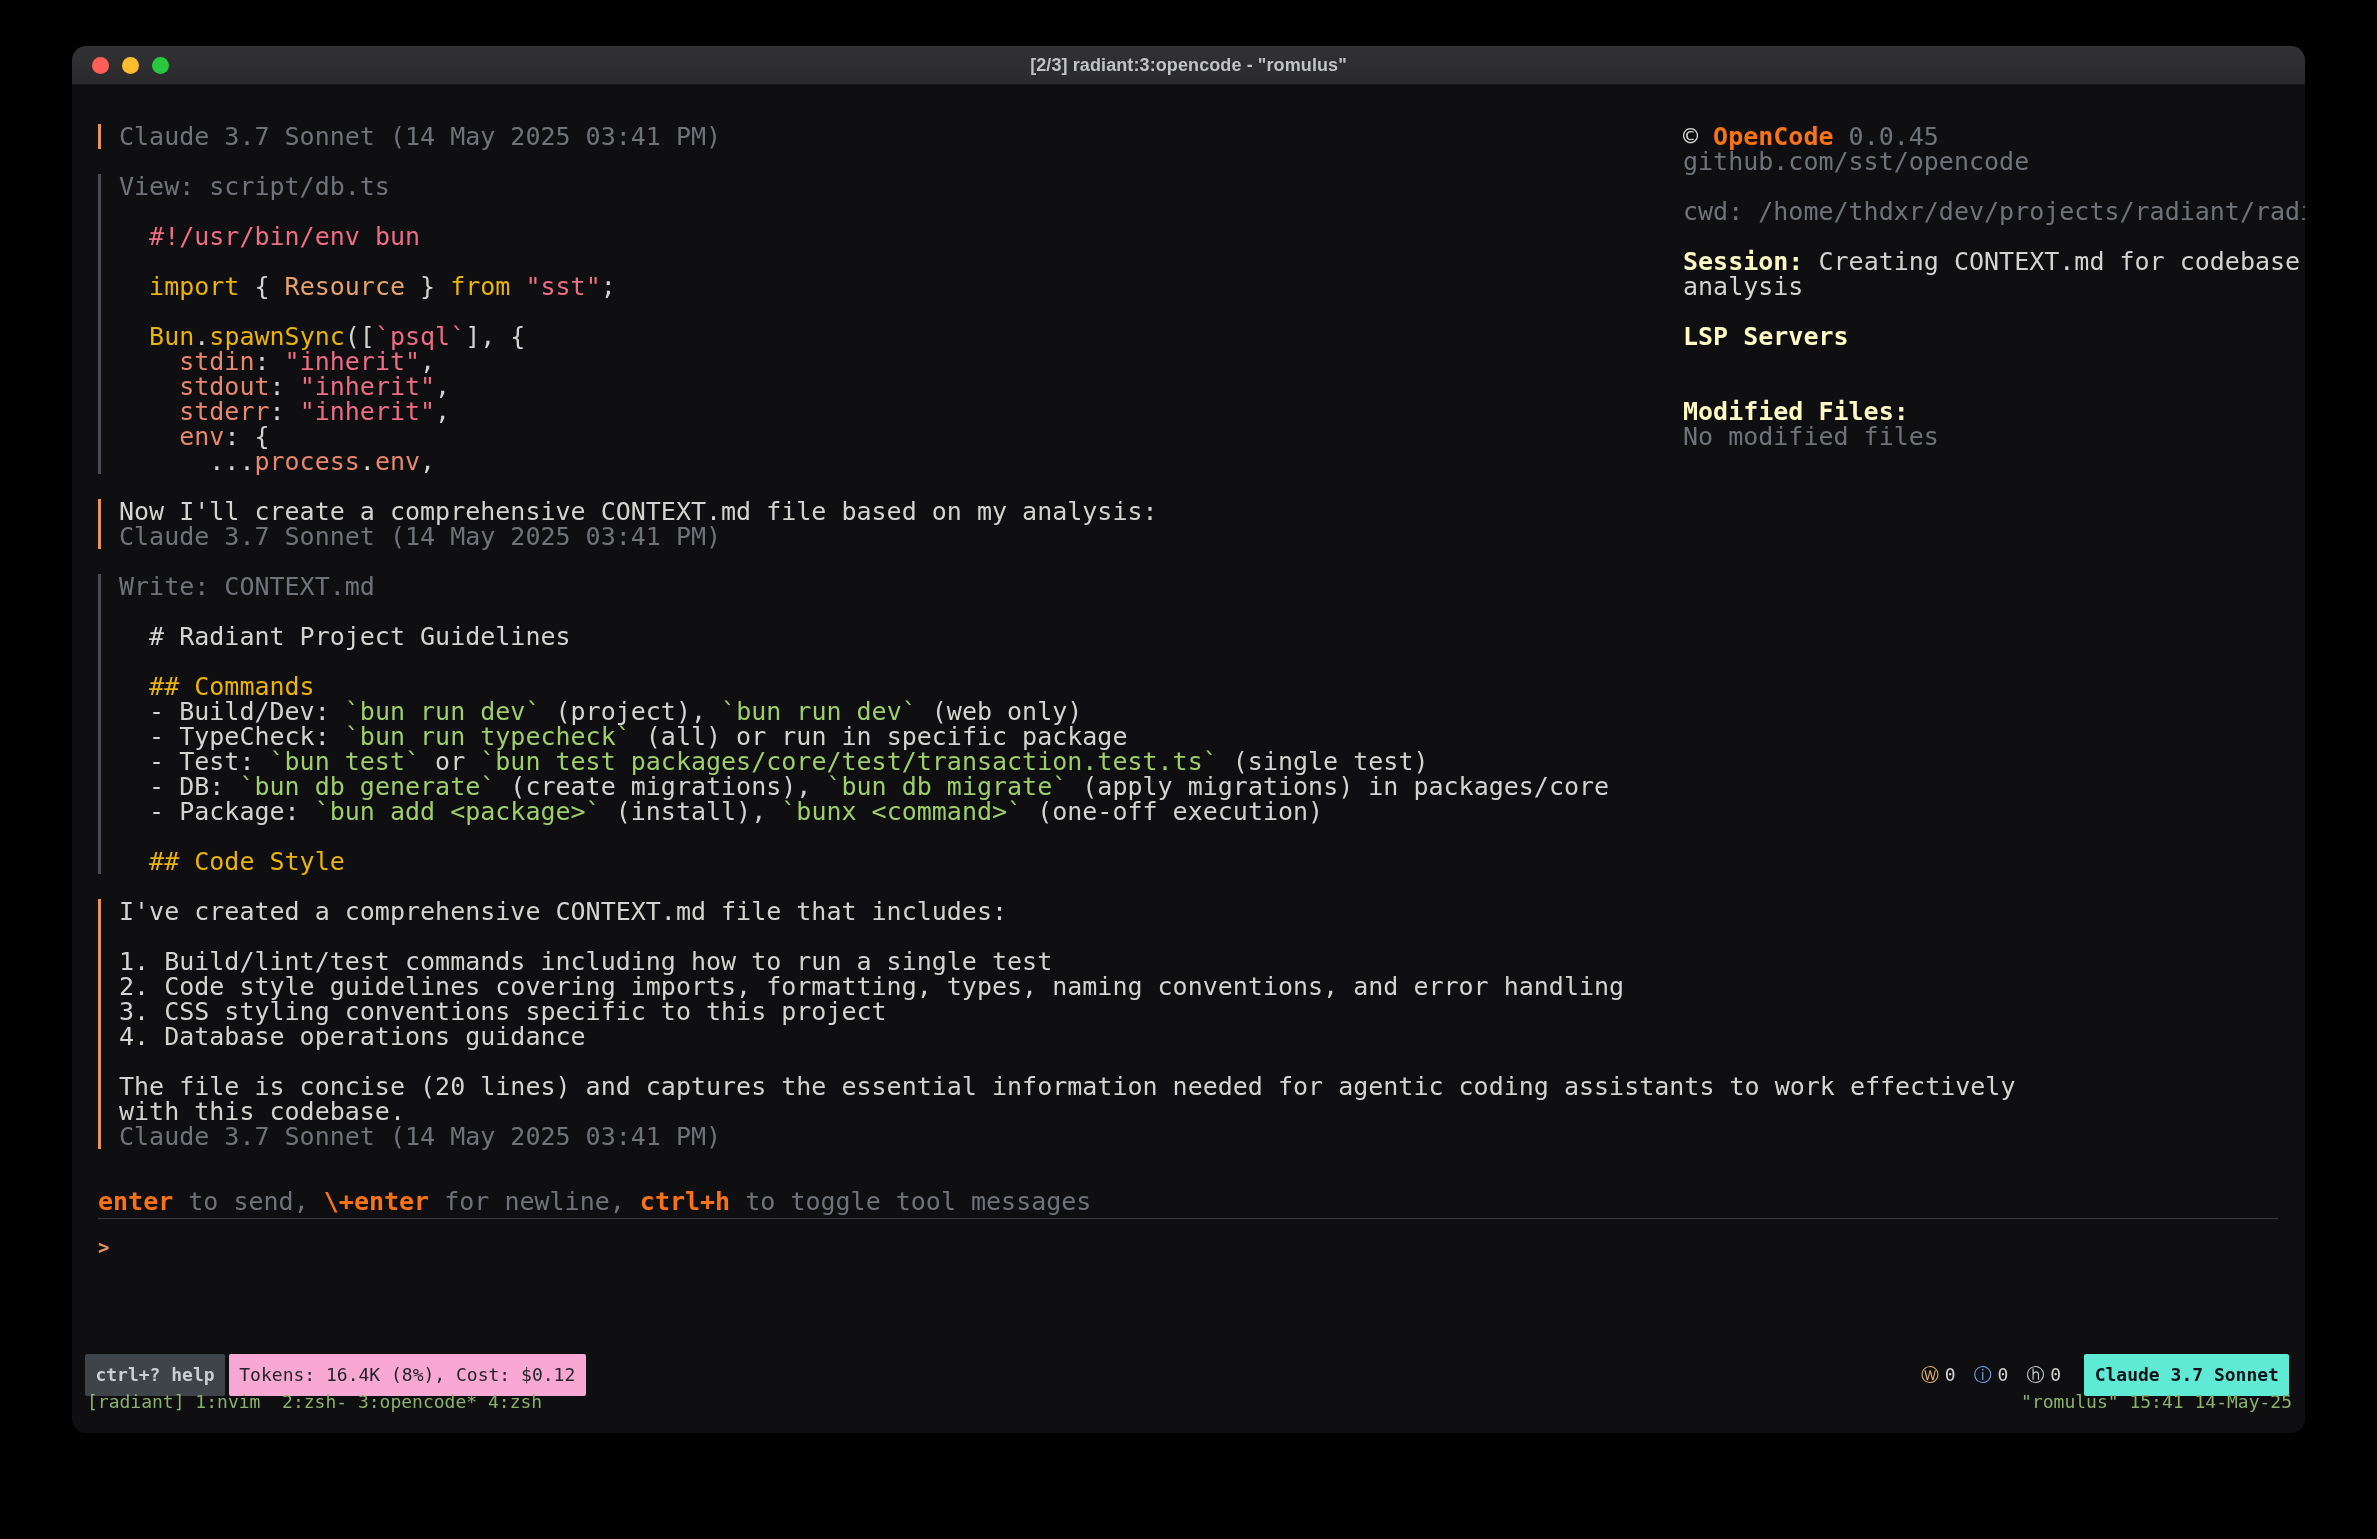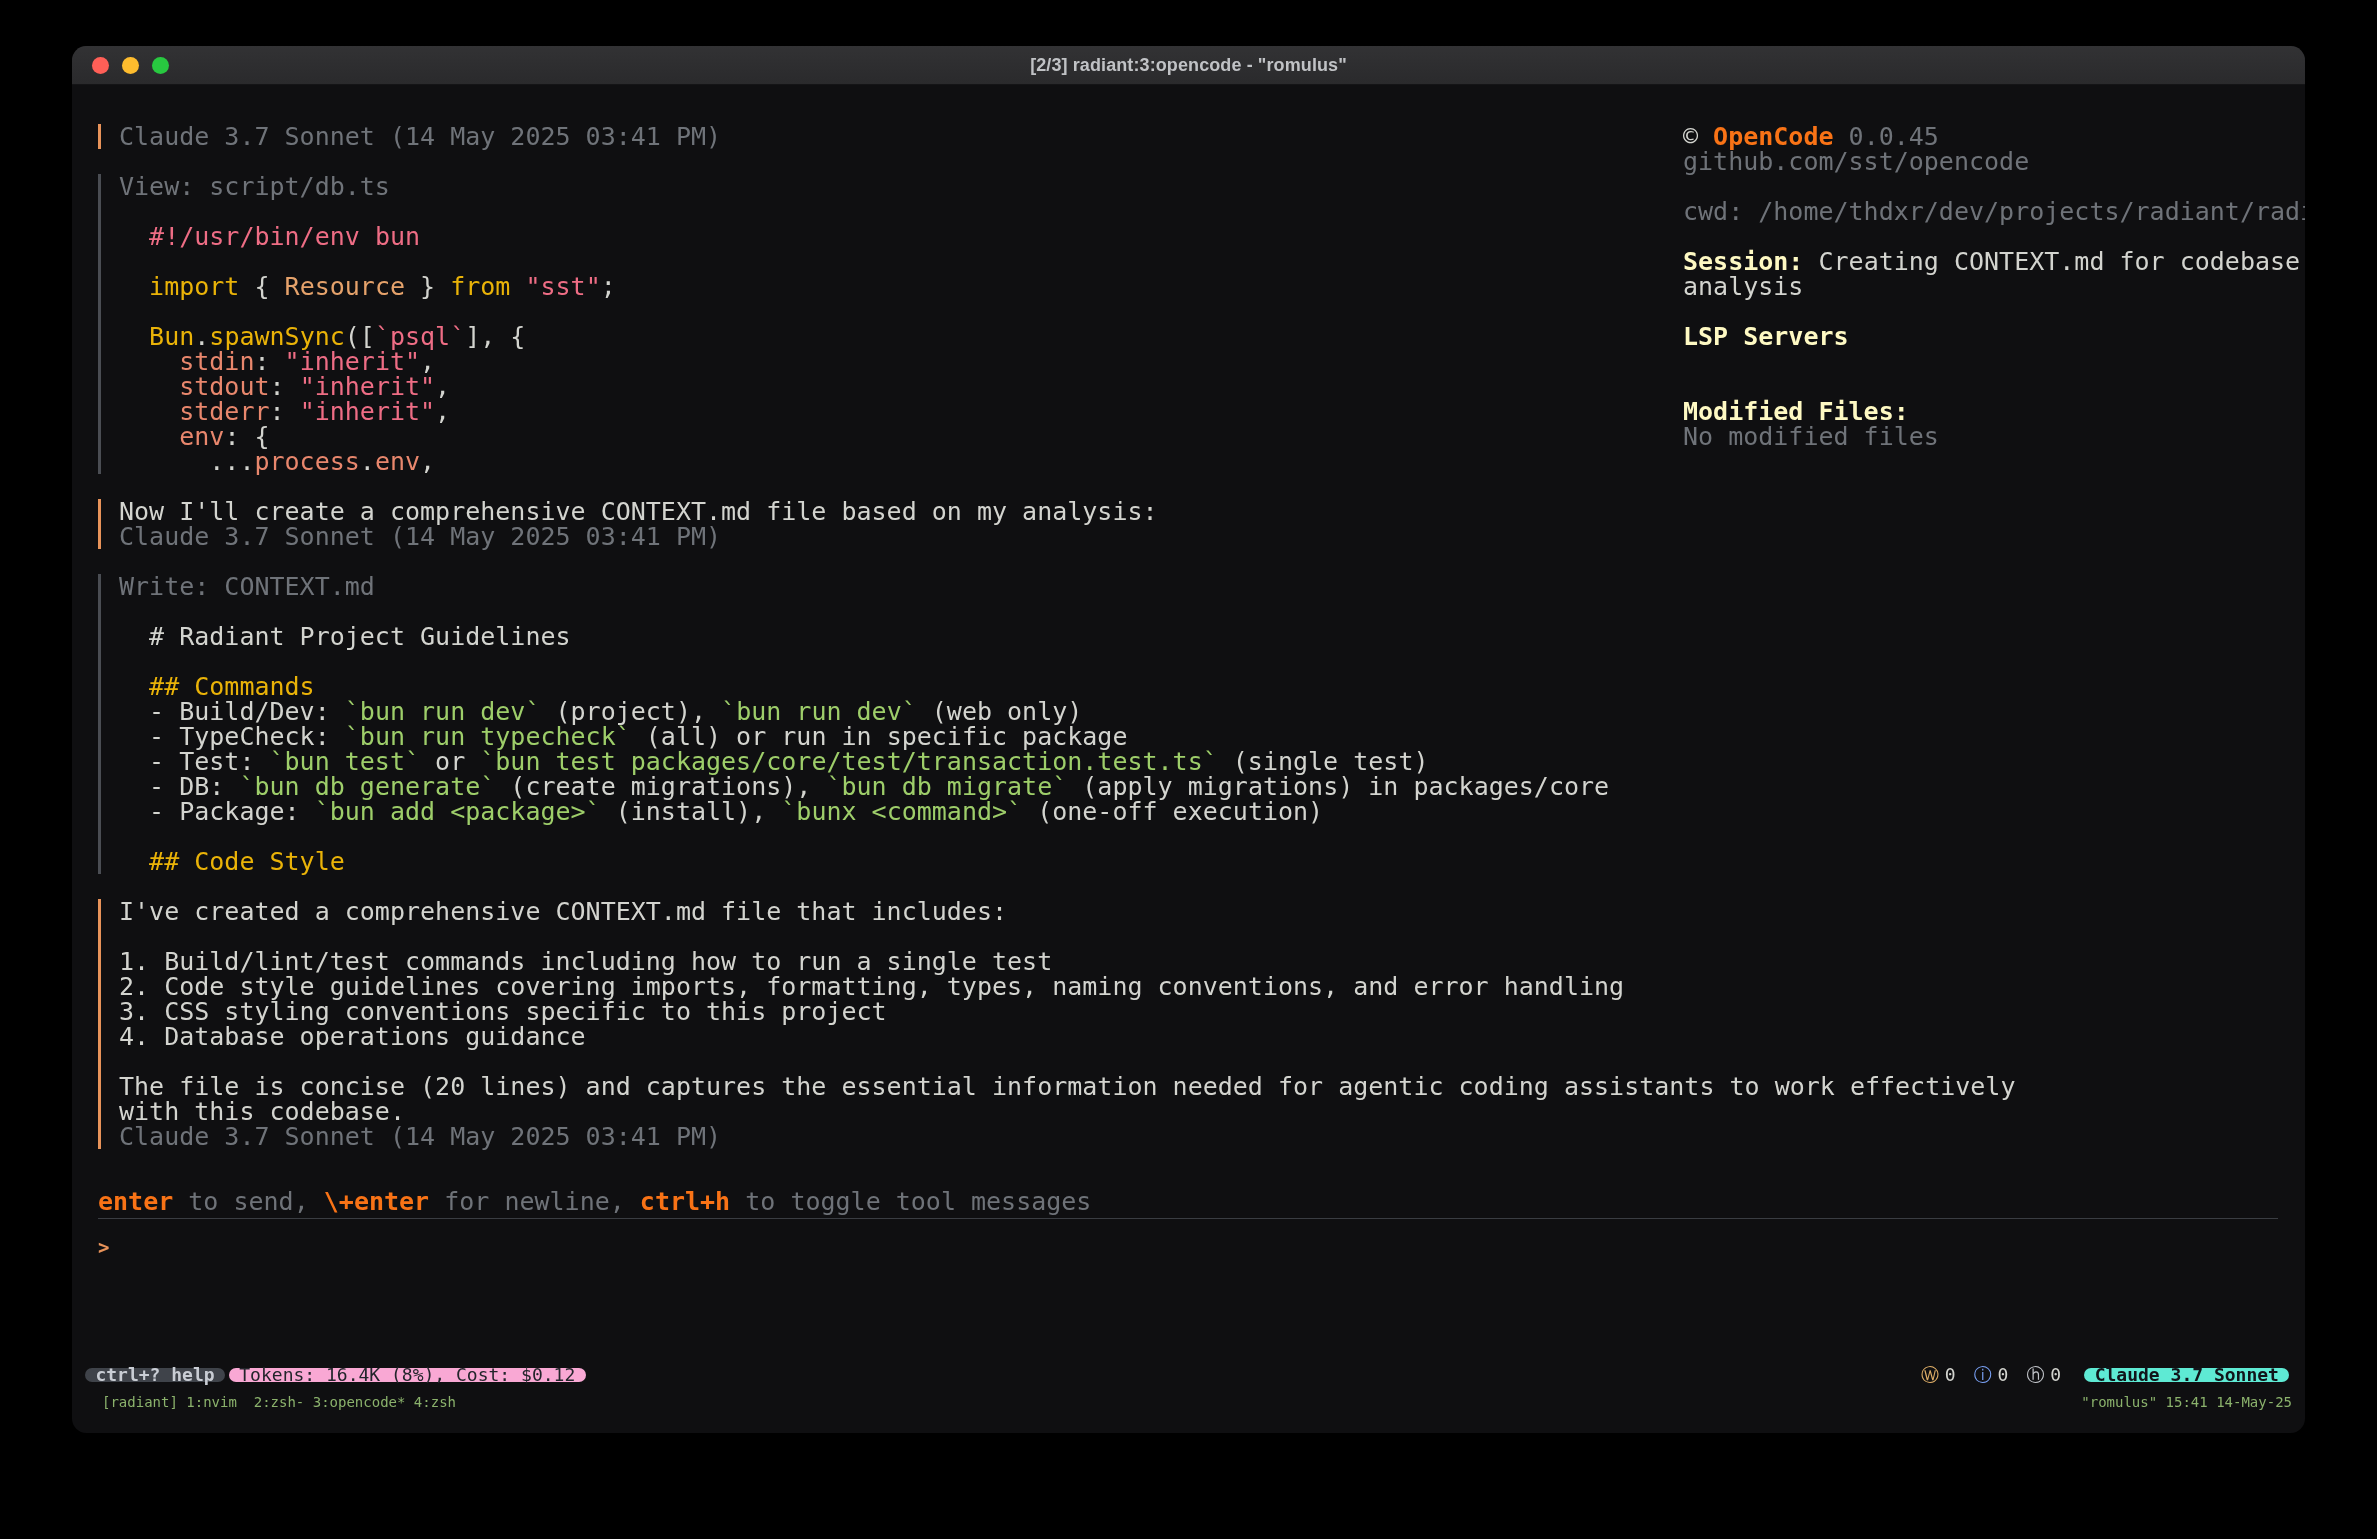--- a/index.html
+++ b/index.html
@@ -56,35 +56,35 @@
   .rule { height:1.3px; background:#3a3d42; margin-top:3.9px; }
   .prompt-line { margin-top:15.7px; white-space:pre; font-size:19px; line-height:25px; }
   .prompt-symbol { color:#e8935a; font-weight:bold; }
 
   
   .statusbar {
     position:absolute; left:13px; right:15.7px; top:1314px; height:29px;
     display:flex; align-items:center; font-size:18px;
   }
   .chip {
-    height:14px; display:inline-flex; align-items:center;
-    padding:0 10.4px; border-radius:10px; white-space:pre;
+    height:42px; display:inline-flex; align-items:center;
+    padding:0 10.4px; border-radius:2px; white-space:pre;
   }
   .chip.help   { background:#3f434a; color:#c9cdd4; font-weight:bold; }
   .chip.tokens { background:#f9a8d4; color:#22252b; margin-left:3.9px; }
   .sb-right { margin-left:auto; display:flex; align-items:center; gap:18px; }
   .diag { display:inline-flex; align-items:center; gap:5.9px; color:#d3d4cf; }
   .diag-glyph { font-family:"DejaVu Sans", sans-serif; font-size:18px; }
   .chip.model { background:#5eead4; color:#11141a; font-weight:bold; margin-left:5.2px; }
 
   
   .tmux {
-    position:absolute; left:30px; right:13px; top:1343px; height:25px;
+    position:absolute; left:15px; right:13px; top:1343px; height:25px;
     display:flex; align-items:center; justify-content:space-between;
-    font-size:14px; color:#8bb26c; white-space:pre;
+    font-size:18px; color:#8bb26c; white-space:pre;
   }
 </style>
 </head>
 <body>
 
 <div class="window">
 
   <div class="titlebar">
     <div class="lights">
       <span class="light red"></span>

